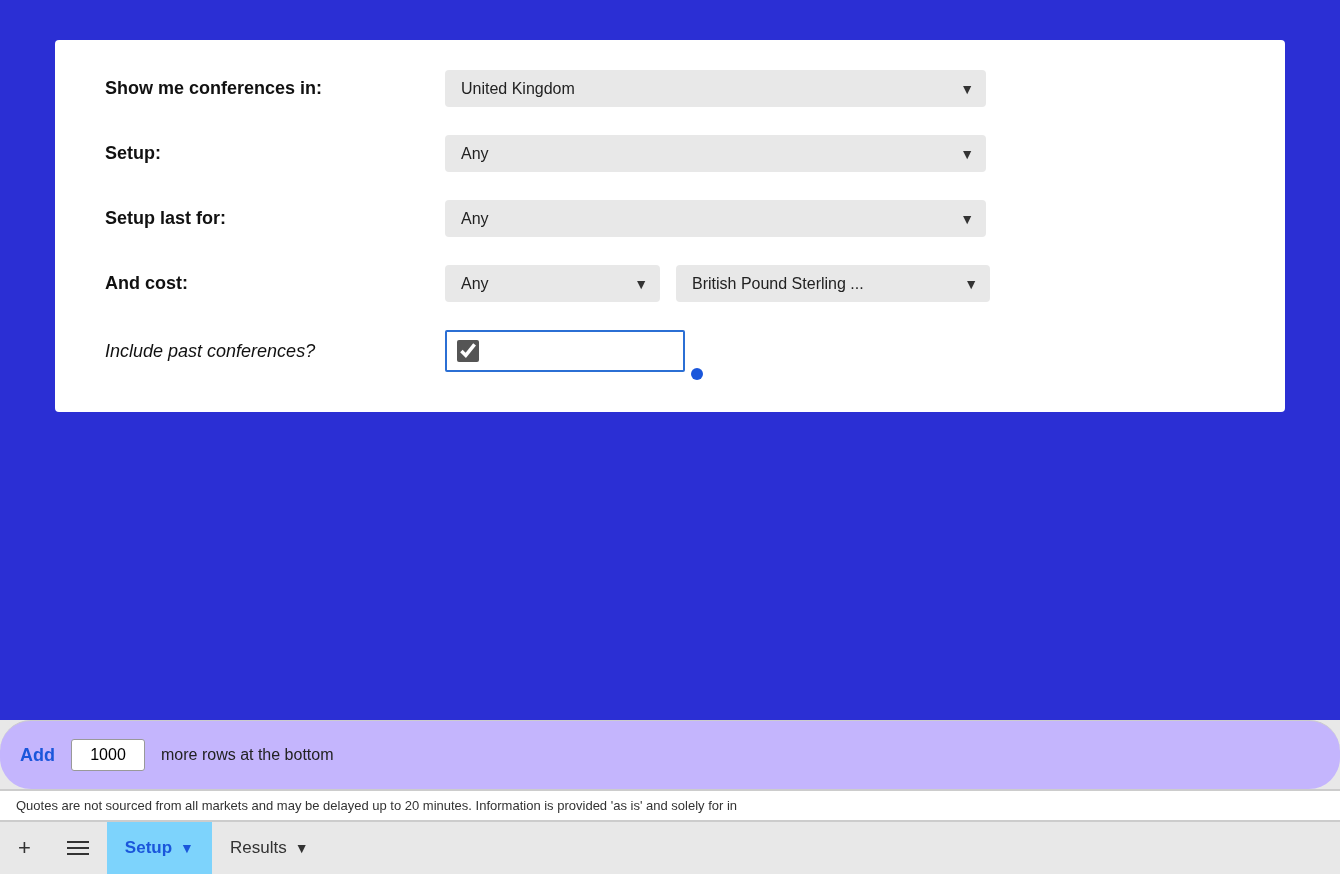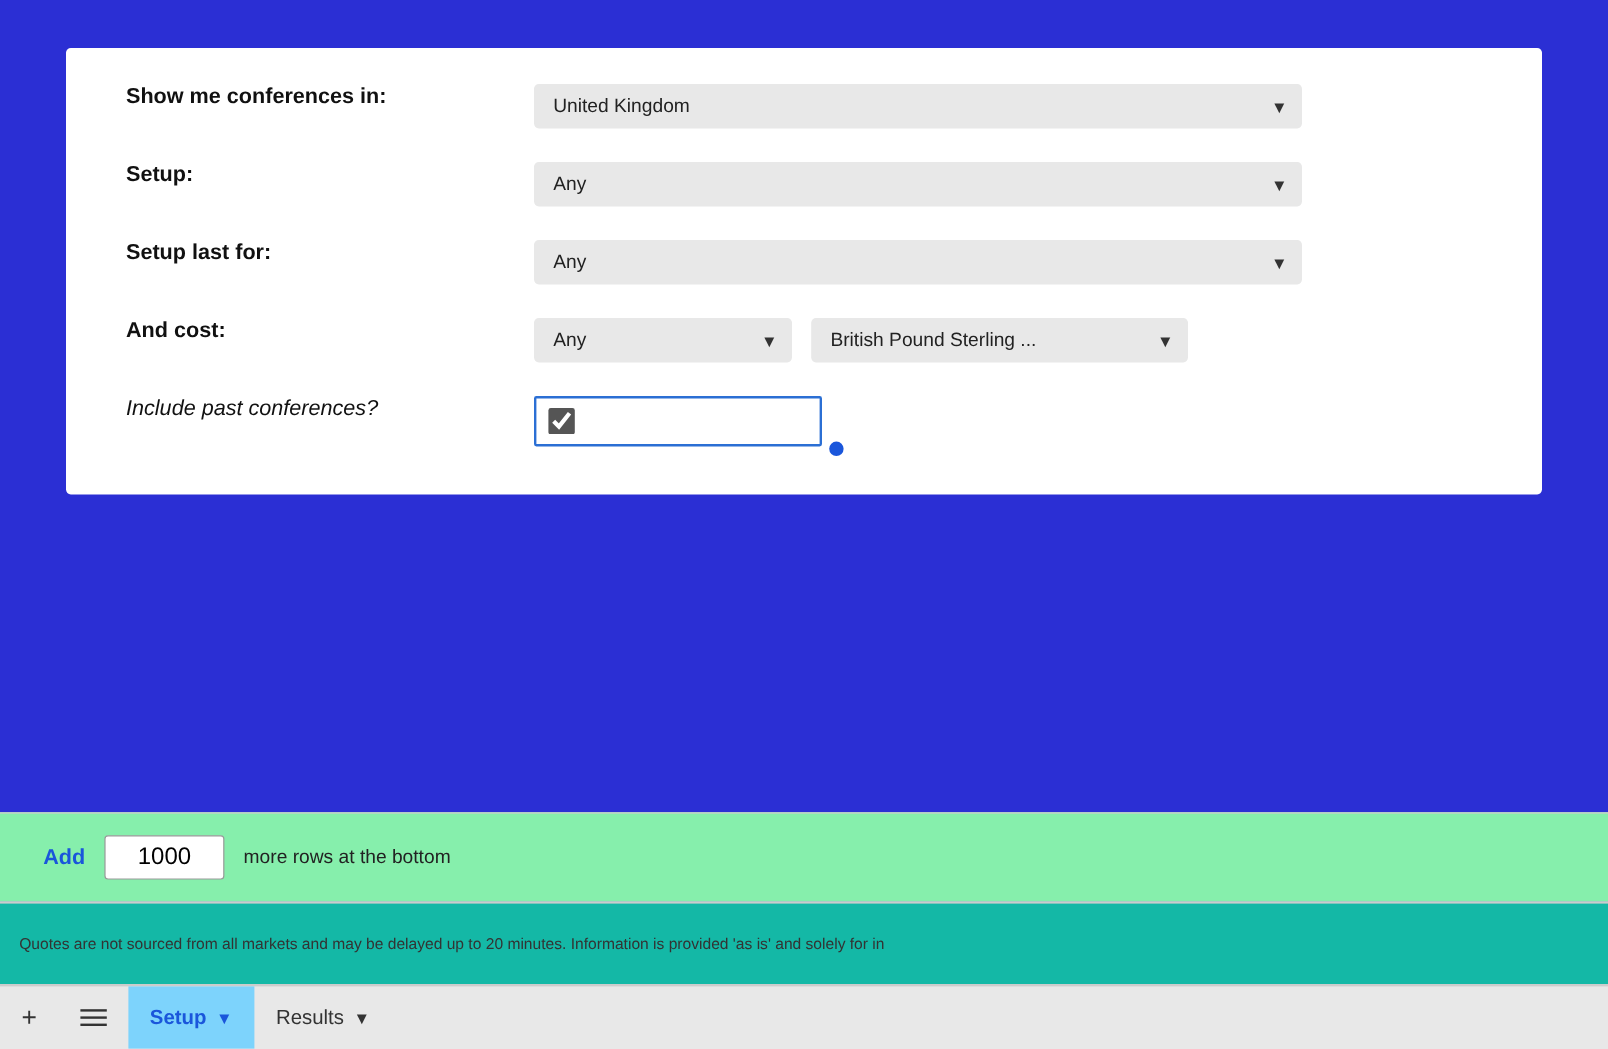--- a/index.html
+++ b/index.html
@@ -25,20 +25,21 @@
 
     .form-card {
       background: #ffffff;
       border-radius: 4px;
       width: 1230px;
       padding: 30px 50px 40px 50px;
     }
 
     .form-row {
       display: flex;
+      align-items: center;
       margin-bottom: 28px;
     }
 
     .form-row:last-child {
       margin-bottom: 0;
     }
 
     .form-label {
       font-size: 18px;
       font-weight: bold;
@@ -73,21 +74,21 @@
       position: absolute;
       right: 12px;
       top: 50%;
       transform: translateY(-50%);
       pointer-events: none;
       font-size: 14px;
       color: #333;
     }
 
     .select-full {
-      width: 640px;
+      width: 541px;
     }
 
     .select-medium {
       width: 215px;
     }
 
     .select-currency {
       width: 314px;
     }
 
@@ -127,56 +128,57 @@
       height: 12px;
       background: #1a56db;
       border-radius: 50%;
       position: absolute;
       right: -18px;
       bottom: -8px;
     }
 
     
     .bottom-area {
-      background: #86efac;
-      padding: 18px 36px;
+      background: #c4b5fd;
+      padding: 18px 20px;
       display: flex;
       align-items: center;
       gap: 16px;
       border-top: 1px solid #ccc;
+      border-radius: 31px;
     }
 
     .add-link {
       color: #1a56db;
       font-size: 18px;
       font-weight: bold;
       text-decoration: none;
       cursor: pointer;
     }
 
     .rows-input {
       border: 1px solid #999;
       border-radius: 3px;
       padding: 6px 12px;
-      font-size: 20px;
-      width: 100px;
+      font-size: 16px;
+      width: 74px;
       text-align: center;
       background: white;
     }
 
     .rows-label {
       font-size: 16px;
       color: #222;
     }
 
     
     .disclaimer-area {
-      background: #14b8a6;
+      background: #ffffff;
       border-top: 2px solid #ccc;
-      padding: 26px 16px;
+      padding: 7px 16px;
       font-size: 13px;
       color: #333;
       white-space: nowrap;
       overflow: hidden;
     }
 
     
     .tab-bar {
       background: #e8e8e8;
       border-top: 2px solid #ccc;

